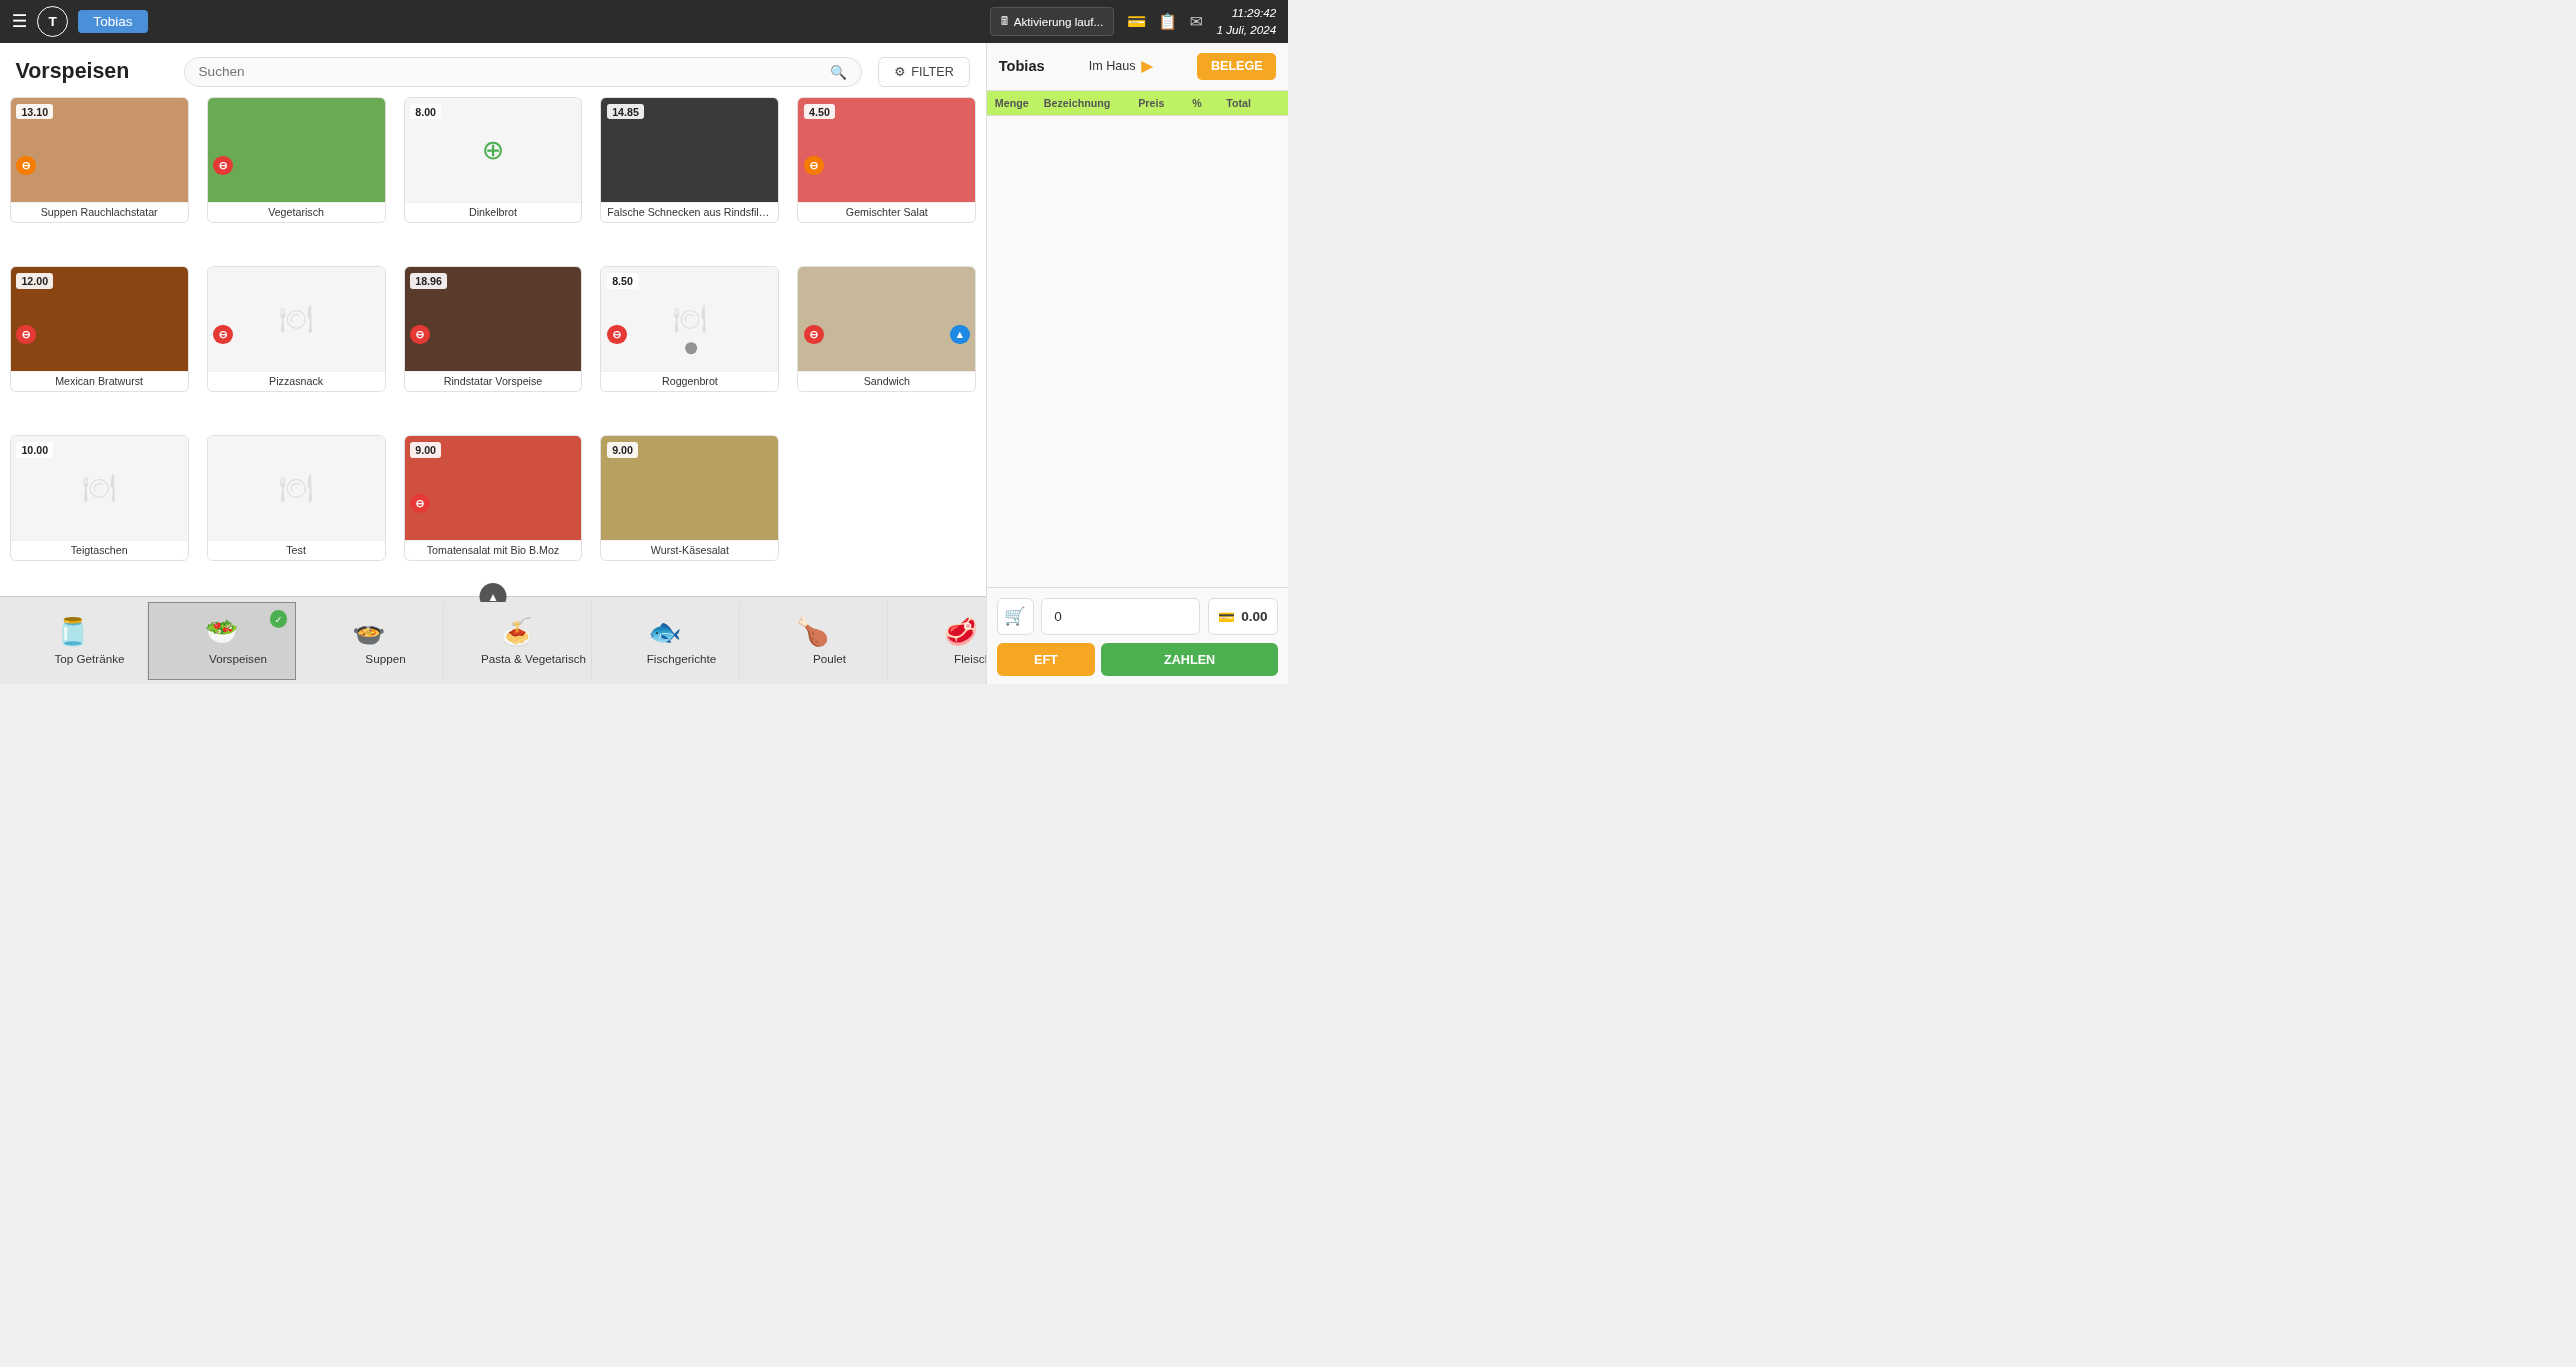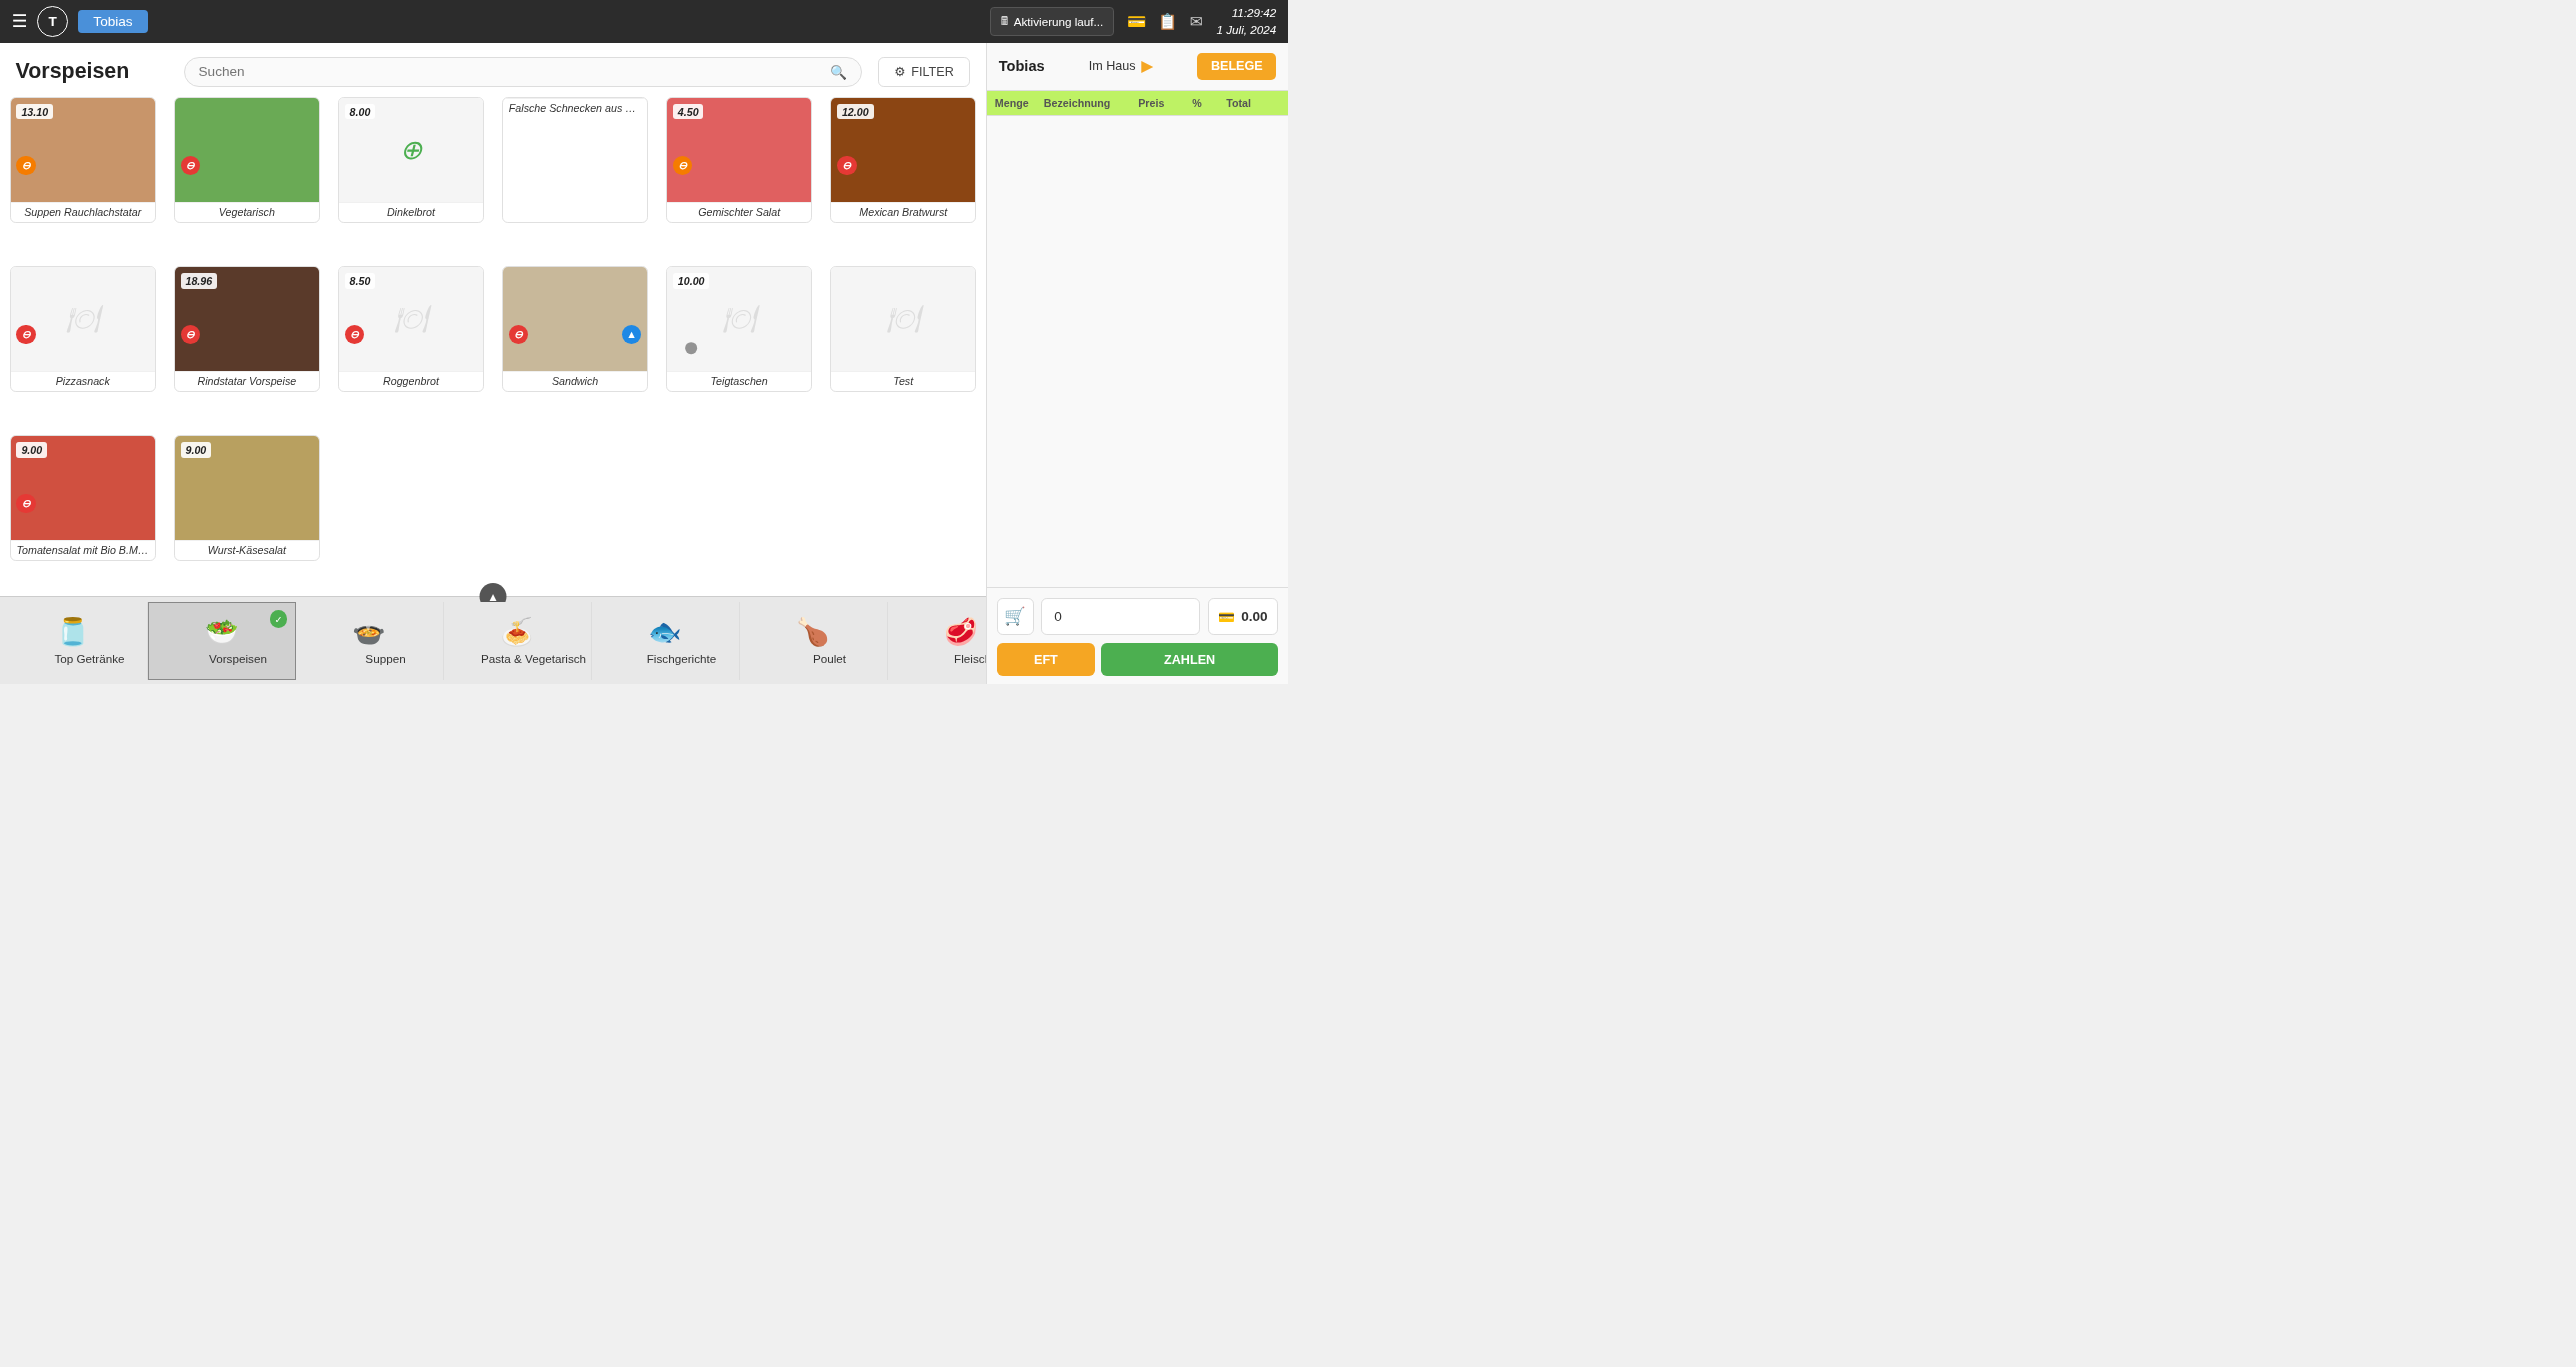--- a/index.html
+++ b/index.html
@@ -67,24 +67,23 @@
       padding: 6.8px 15.6px; background: white;
       font-size: 12.6px; font-weight: 500; cursor: pointer;
       color: #444;
     }
     .filter-icon { font-size: 12.6px; }
 
     
     .items-grid {
       flex: 1; overflow-y: auto;
       display: grid;
-      grid-template-columns: repeat(6, 1fr);
+      grid-template-columns: repeat(5, 1fr);
       gap: 18px;
       padding: 0 9.7px 9.7px 9.7px;
-      font-style: italic;
     }
     .item-card {
       border: 1px solid #e0e0e0; border-radius: 5.8px;
       background: white; overflow: hidden;
       cursor: pointer; position: relative;
       height: 126px; display: flex; flex-direction: column;
     }
     .item-card-image {
       flex: 1; overflow: hidden; position: relative;
       background: #f5f5f5; display: flex; align-items: center; justify-content: center;
@@ -295,20 +294,25 @@
     <div class="item-card-image">
       <div style="width:100%;height:100%;background:#f5f5f5;display:flex;align-items:center;justify-content:center;">
               <span style="font-size:27px;color:#4caf50;">⊕</span>
             </div>
       <div class="item-price">8.00</div>
 
     </div>
     <div class="item-name">Dinkelbrot</div>
   </div>
         <div class="item-card">
+    <div class="item-card-image">
+      <div style="width:100%;height:100%;background:#3a3a3a;"></div>
+      <div class="item-price">14.85</div>
+
+    </div>
     <div class="item-name">Falsche Schnecken aus Rindsfiletwürfeln</div>
   </div>
         <div class="item-card">
     <div class="item-card-image">
       <div style="width:100%;height:100%;background:#e06060;"></div>
       <div class="item-price">4.50</div>
       <div class="item-badge badge-orange">⊖</div>
 
     </div>
     <div class="item-name">Gemischter Salat</div>

